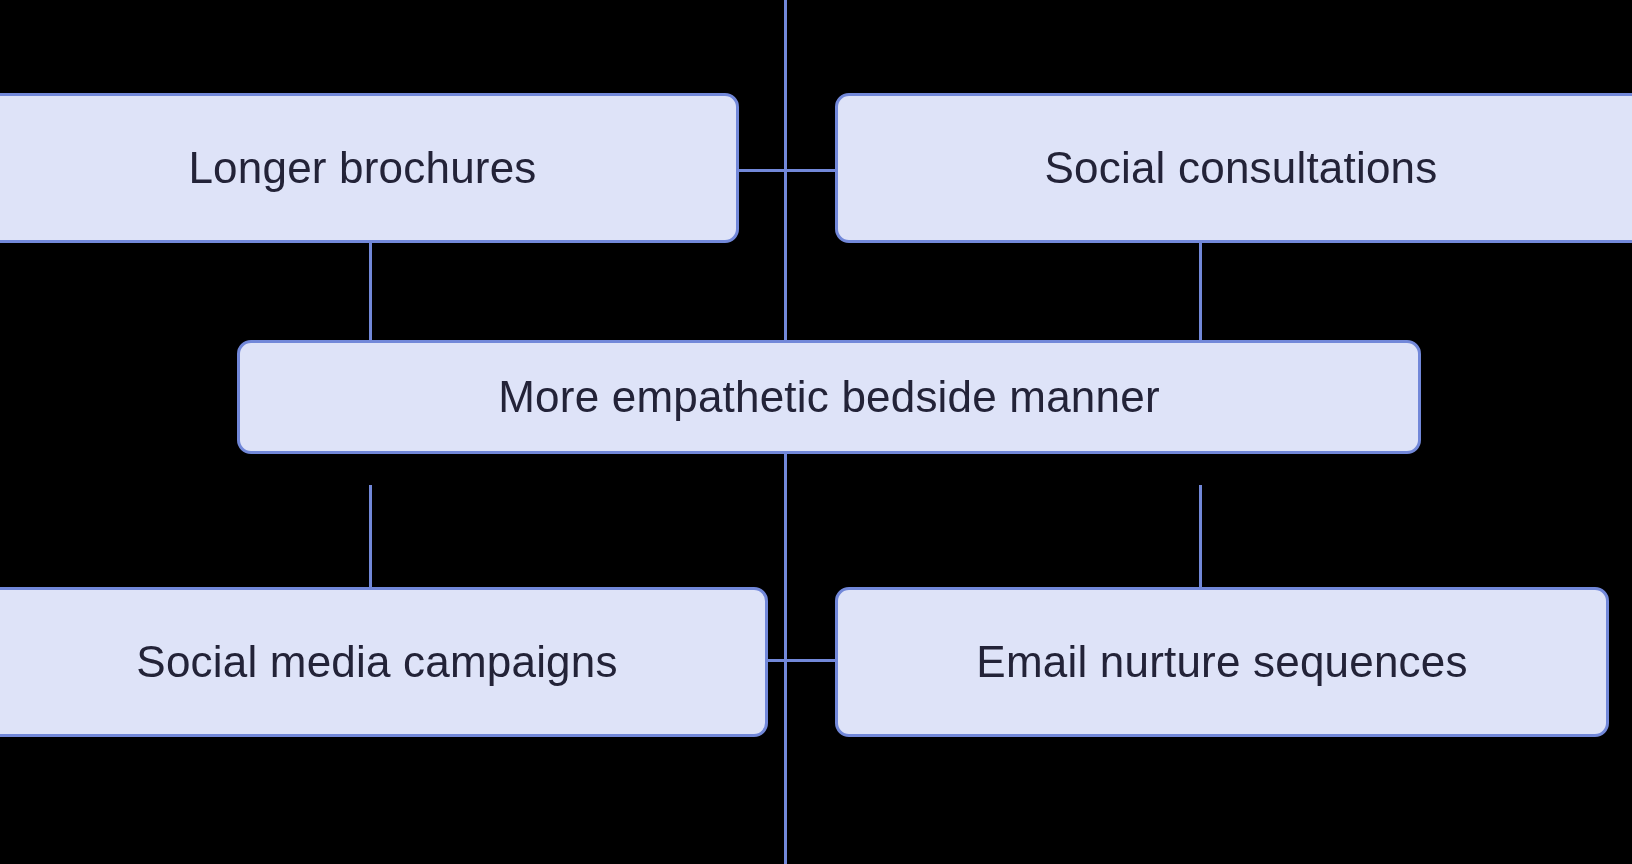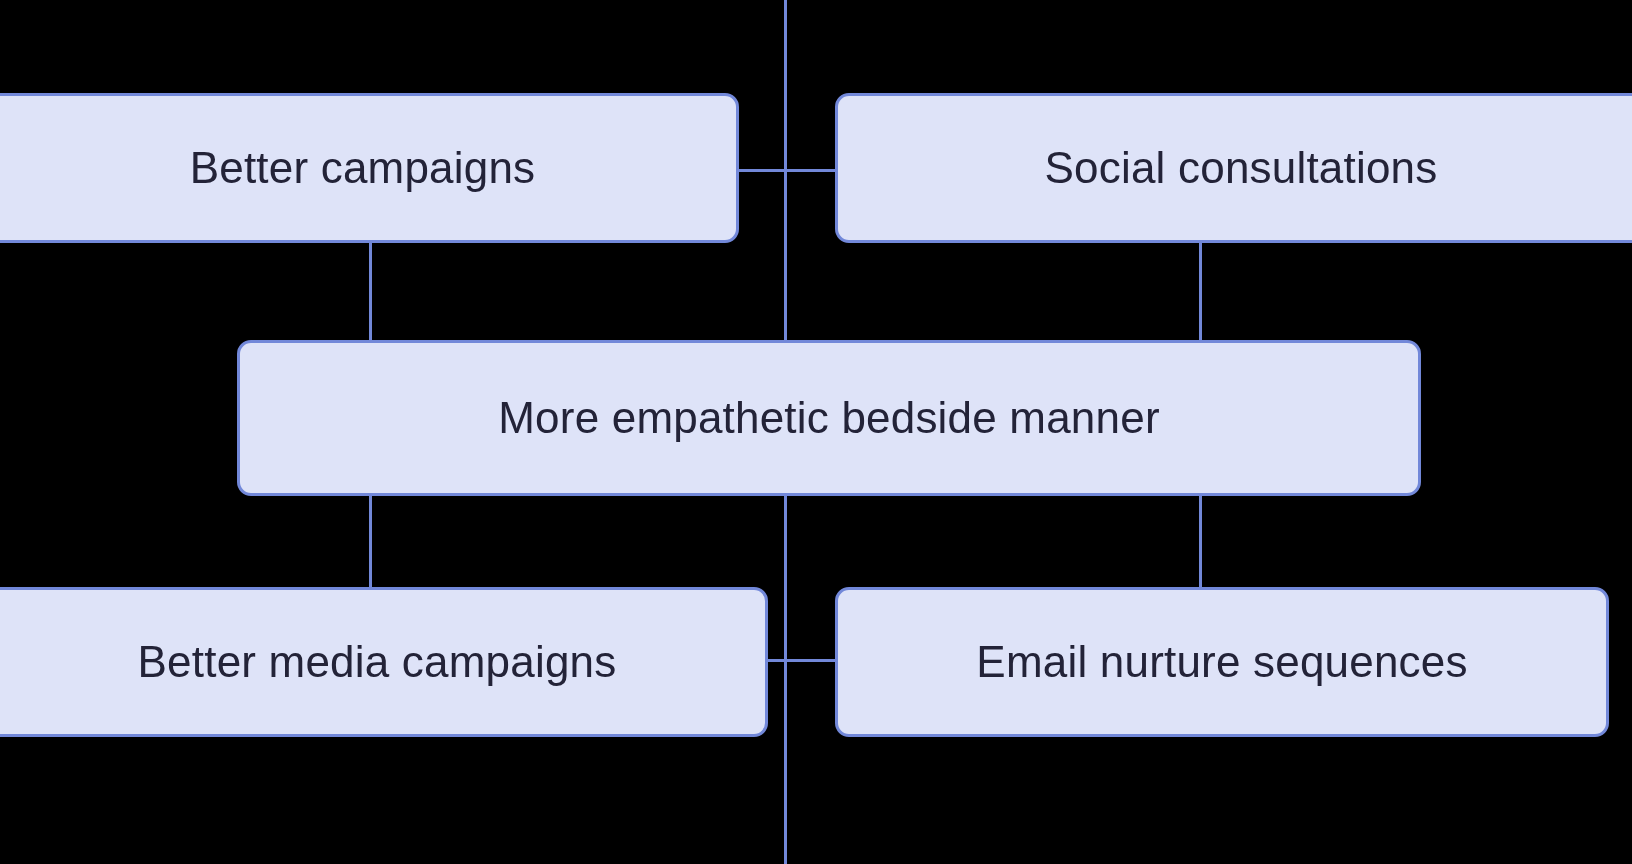--- a/index.html
+++ b/index.html
@@ -57,21 +57,21 @@
     color: #232338;
     font-size: 44px;
     font-weight: 400;
     letter-spacing: 0.2px;
     white-space: nowrap;
     z-index: 3;
   }
 
   #node-better-brochures   { left: -14px;  top: 93px;  width: 753px;  height: 150px; }
   #node-longer-consults    { left: 835px;  top: 93px;  width: 812px;  height: 150px; }
-  #node-bedside-manner     { left: 237px;  top: 340px; width: 1184px; height: 156px; text-align: right; }
+  #node-bedside-manner     { left: 237px;  top: 340px; width: 1184px; height: 114px; text-align: right; }
   #node-social-media       { left: -14px;  top: 587px; width: 782px;  height: 150px; }
   #node-email-nurture      { left: 835px;  top: 587px; width: 774px;  height: 150px; }
 
   .node-label {
     pointer-events: none;
   }
 </style>
 </head>
 <body>
 
@@ -81,32 +81,32 @@
   <div class="edge edge-v" id="edge-brochures-down"></div>
   <div class="edge edge-v" id="edge-consult-down"></div>
   <div class="edge edge-v" id="edge-middle-down-left"></div>
   <div class="edge edge-v" id="edge-middle-down-right"></div>
   <div class="edge edge-h" id="edge-h-top-left"></div>
   <div class="edge edge-h" id="edge-h-top-right"></div>
   <div class="edge edge-h" id="edge-h-bot-left"></div>
   <div class="edge edge-h" id="edge-h-bot-right"></div>
 
   <div class="node" id="node-better-brochures">
-    <span class="node-label">Better campaigns</span>
+    <span class="node-label">Longer brochures</span>
   </div>
 
   <div class="node" id="node-longer-consults">
     <span class="node-label">Social consultations</span>
   </div>
 
   <div class="node" id="node-bedside-manner">
     <span class="node-label">More empathetic bedside manner</span>
   </div>
 
   <div class="node" id="node-social-media">
-    <span class="node-label">Better media campaigns</span>
+    <span class="node-label">Social media campaigns</span>
   </div>
 
   <div class="node" id="node-email-nurture">
     <span class="node-label">Email nurture sequences</span>
   </div>
 
 </div>
 
 </body></html>

